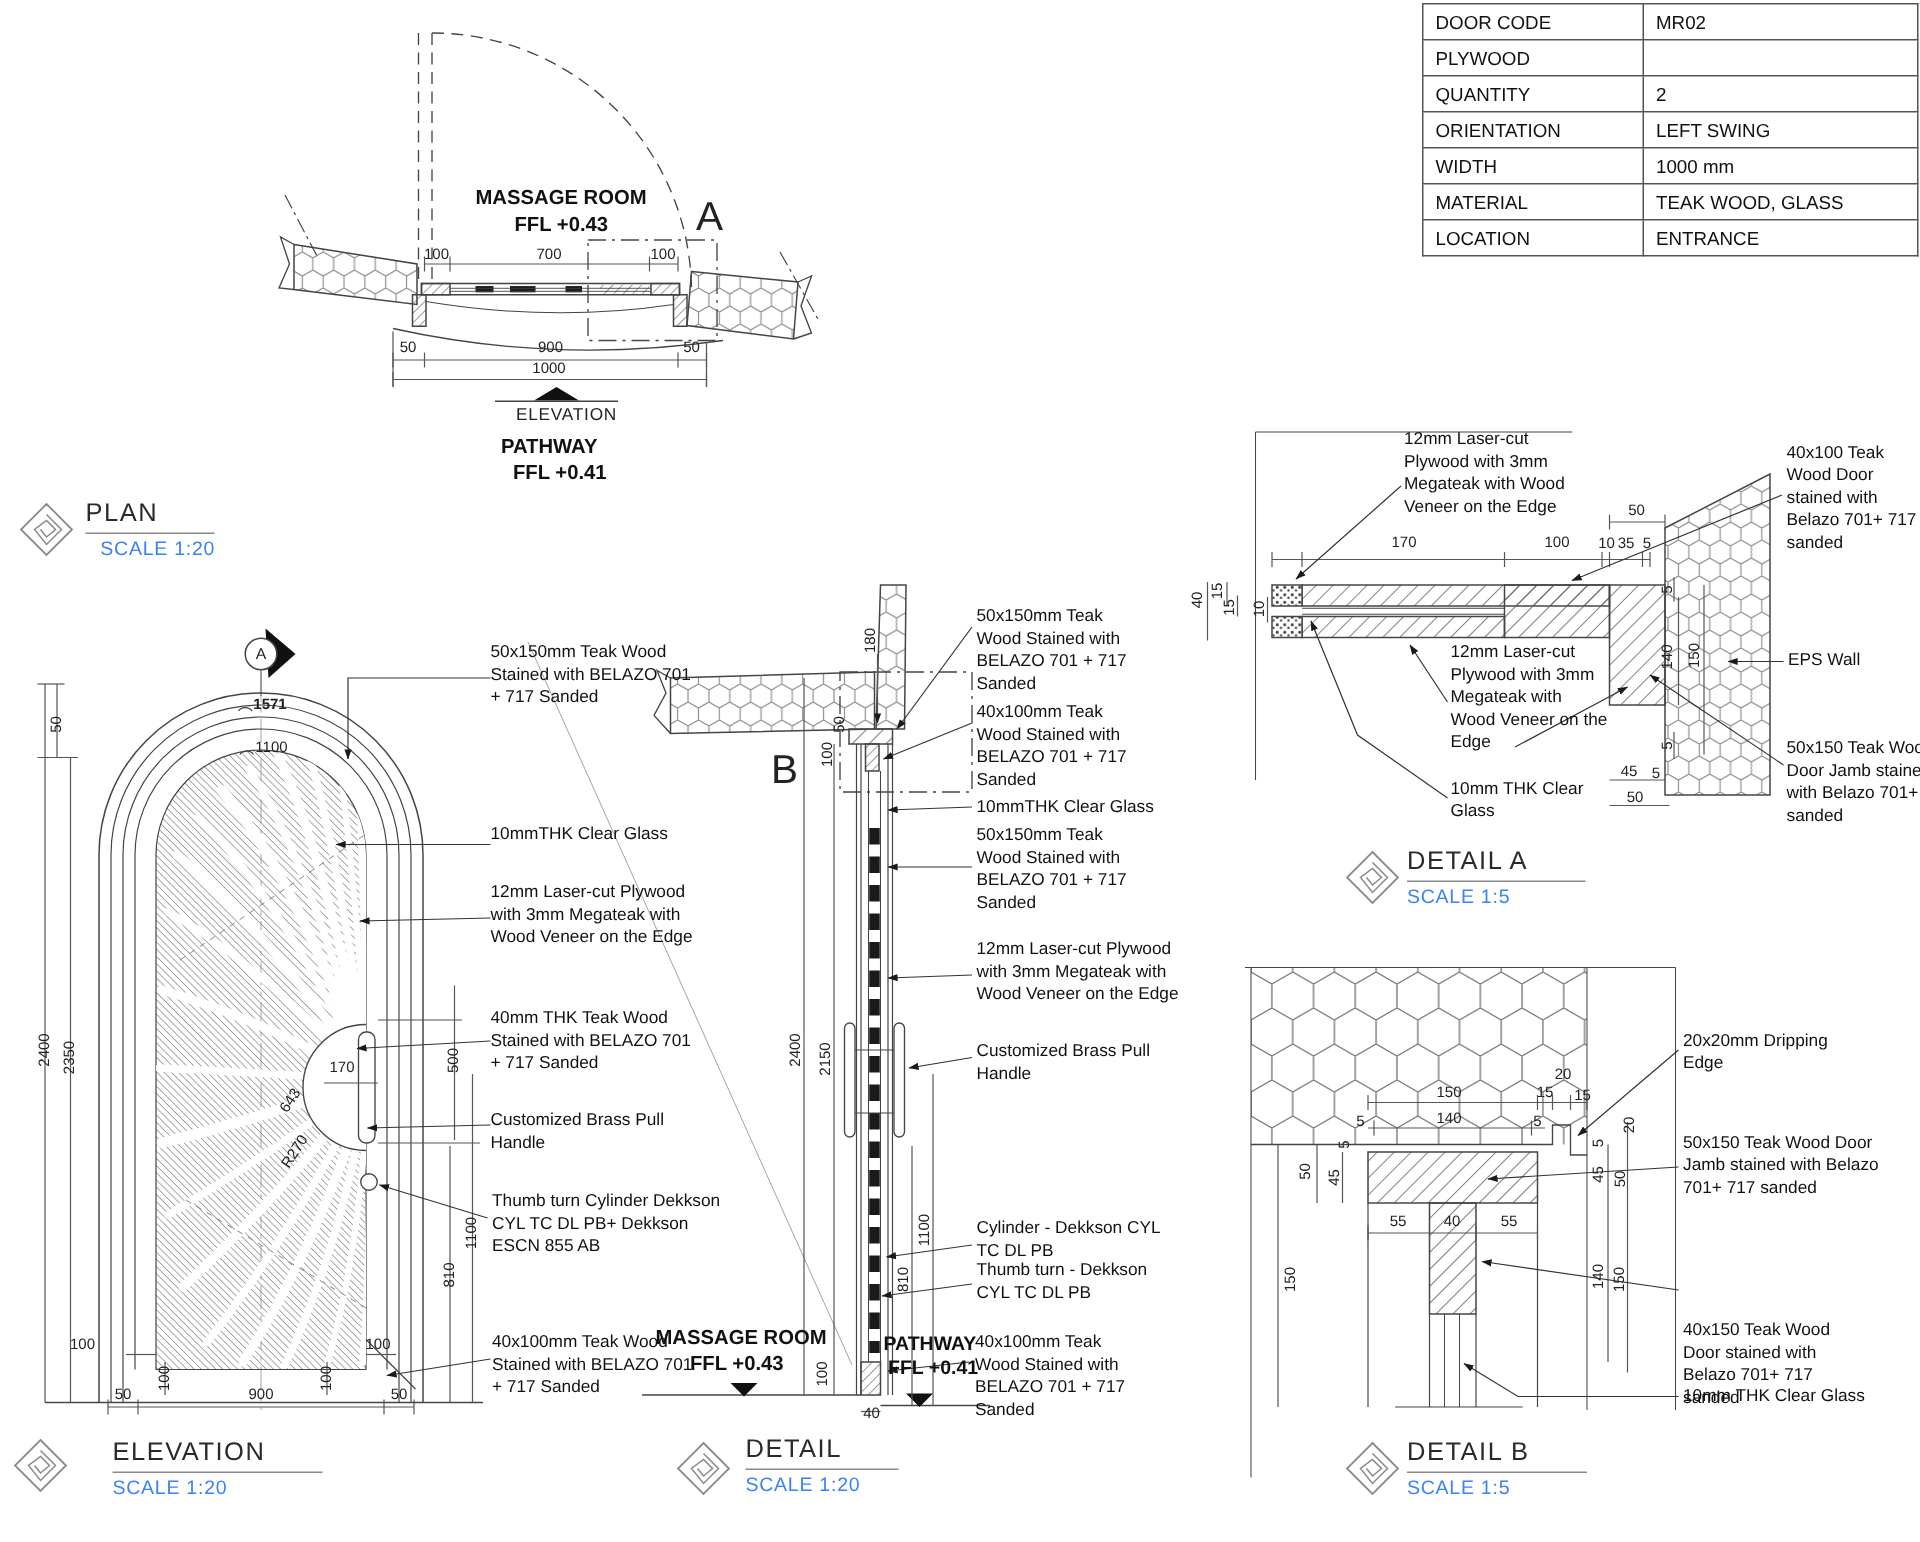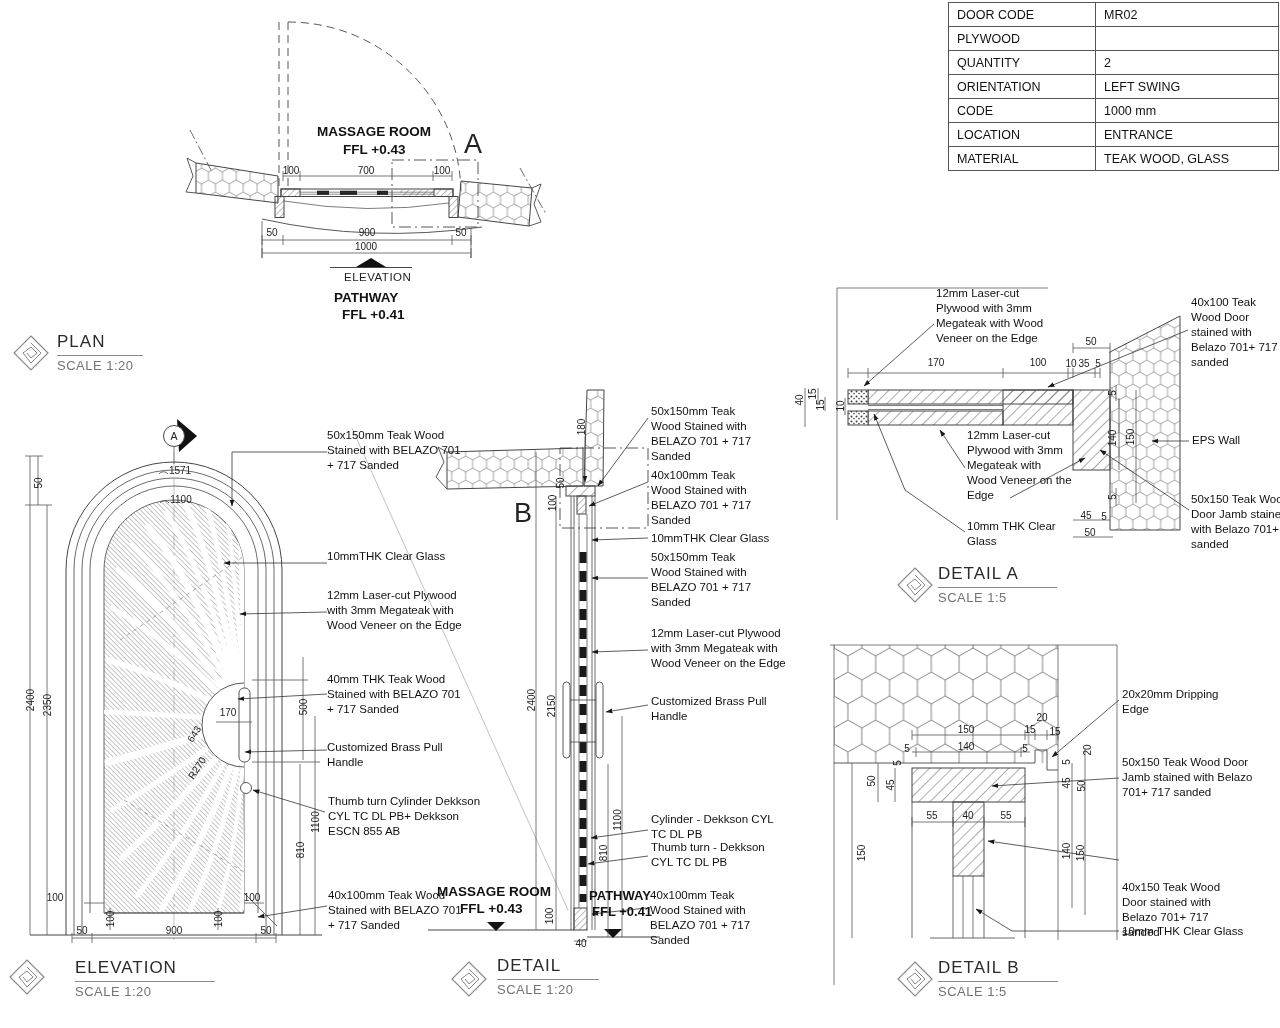--- a/index.html
+++ b/index.html
@@ -11,21 +11,21 @@
   .dim.a55{transform:translate(-50%,-50%) rotate(-57deg);}
   .ann{position:absolute;font-size:11.5px;line-height:15px;color:#111;}
   .rm{position:absolute;font-weight:bold;font-size:13.5px;color:#111;white-space:nowrap;}
   .rml{position:absolute;font-weight:bold;font-size:13px;color:#111;white-space:nowrap;}
   .biglet{position:absolute;font-size:27px;color:#222;}
   .mklet{position:absolute;font-size:10.5px;color:#222;transform:translate(-50%,-50%);}
   .dirlab{position:absolute;font-size:11.5px;color:#222;letter-spacing:.5px;}
   .vtitle{position:absolute;}
   .vt-name{display:inline-block;font-size:17px;letter-spacing:1px;color:#2a2a2a;
            border-bottom:1.4px solid #8a8a8a;padding:0 38px 3px 0;}
-  .vt-scale{font-size:13px;color:#737373;margin-top:2px;letter-spacing:.5px;}
+  .vt-scale{font-size:13px;color:#3b82f6;margin-top:2px;letter-spacing:.5px;}
   table.spec{position:absolute;left:948px;top:2px;width:331px;border-collapse:collapse;
              font-size:12.5px;color:#111;table-layout:fixed;}
   table.spec td{border:1px solid #555;height:21px;padding:1px 4px 1px 8px;overflow:hidden;white-space:nowrap;}
   table.spec td.lab{width:134px;}
   table.spec td.notes{height:44px;font-size:12.5px;line-height:21px;white-space:normal;}
 </style>
 </head>
 <body>
 
 <div id="page">
@@ -350,54 +350,54 @@
         </tr>
   <tr>
           <td class="lab">QUANTITY</td>
           <td>2</td>
         </tr>
   <tr>
           <td class="lab">ORIENTATION</td>
           <td>LEFT SWING</td>
         </tr>
   <tr>
-          <td class="lab">CODE</td>
+          <td class="lab">WIDTH</td>
           <td>1000 mm</td>
+        </tr>
+  <tr>
+          <td class="lab">MATERIAL</td>
+          <td>TEAK WOOD, GLASS</td>
         </tr>
   <tr>
           <td class="lab">LOCATION</td>
           <td>ENTRANCE</td>
-        </tr>
-  <tr>
-          <td class="lab">MATERIAL</td>
-          <td>TEAK WOOD, GLASS</td>
         </tr>
 </tbody>
     </table>
 
 <div class="rm" style="left:317px;top:124px;">MASSAGE ROOM</div>
 <div class="rm" style="left:343px;top:142px;">FFL +0.43</div>
 <div class="biglet" style="left:464px;top:129px;">A</div>
 <span class="dim" style="left:291px;top:170px;">100</span>
 <span class="dim" style="left:366px;top:170px;">700</span>
 <span class="dim" style="left:442px;top:170px;">100</span>
 <span class="dim" style="left:272px;top:232px;">50</span>
 <span class="dim" style="left:367px;top:232px;">900</span>
 <span class="dim" style="left:461px;top:232px;">50</span>
 <span class="dim" style="left:366px;top:246px;">1000</span>
 <div class="dirlab" style="left:344px;top:271px;">ELEVATION</div>
 <div class="rm" style="left:334px;top:290px;">PATHWAY</div>
 <div class="rm" style="left:342px;top:307px;">FFL +0.41</div>
-<div class="vtitle" style="left:57px;top:332px;">
+<div class="vtitle" style="left:57px;top:332px;text-align:right;">
   <div class="vt-name">PLAN</div>
   <div class="vt-scale">SCALE 1:20</div>
 </div>
 
 <span class="mklet" style="left:174px;top:436px;">A</span>
-<span class="dim" style="left:180px;top:470px;">1571</span>
+<span class="dim" style="left:180px;top:470px;font-weight:bold;">1571</span>
 <span class="dim" style="left:181px;top:499px;">1100</span>
 <span class="dim v" style="left:38px;top:483px;">50</span>
 <span class="dim v" style="left:30px;top:700px;">2400</span>
 <span class="dim v" style="left:47px;top:705px;">2350</span>
 <span class="dim" style="left:228px;top:712px;">170</span>
 <span class="dim a55" style="left:194px;top:734px;">643</span>
 <span class="dim a55" style="left:197px;top:768px;">R270</span>
 <span class="dim v" style="left:303px;top:707px;">500</span>
 <span class="dim v" style="left:315px;top:822px;">1100</span>
 <span class="dim v" style="left:300px;top:850px;">810</span>

